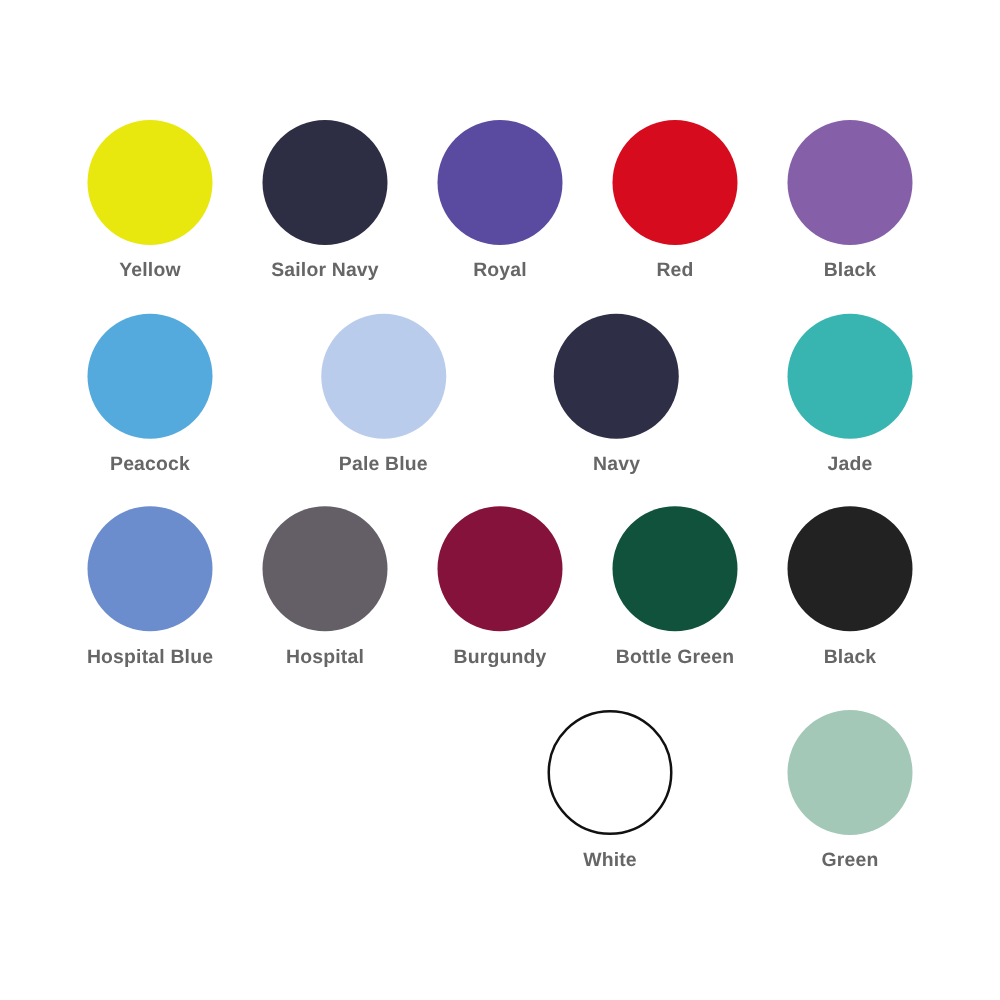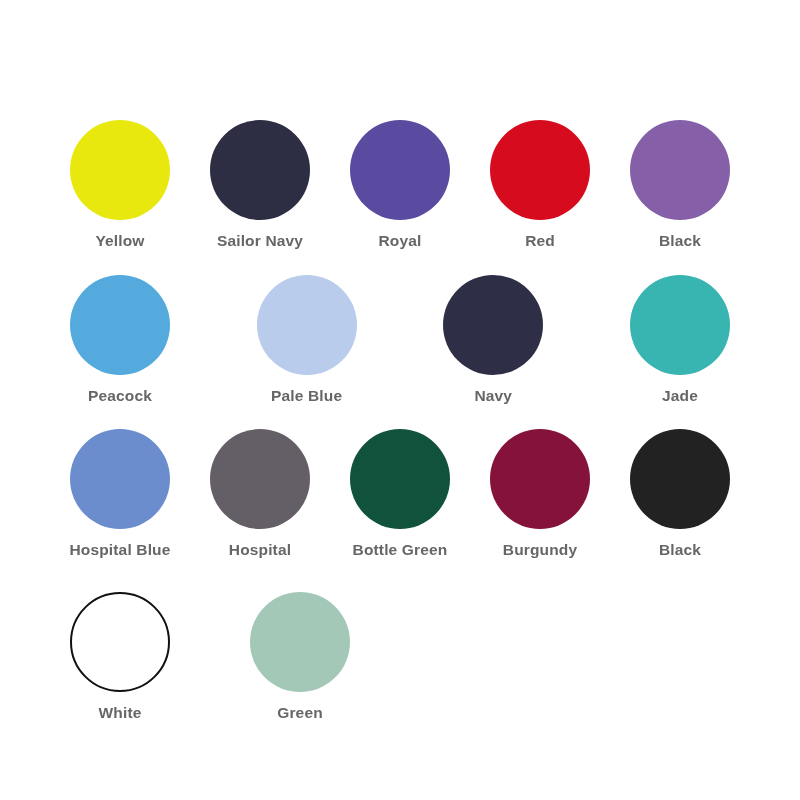--- a/index.html
+++ b/index.html
@@ -14,21 +14,21 @@
     font-family: "Liberation Sans", sans-serif;
     -webkit-font-smoothing: antialiased;
     overflow: hidden;
   }
 
   #swatch-board {
     position: relative;
     width: 800px;
     height: 800px;
     box-sizing: border-box;
-    padding-top: 120px;
+    padding-top: 96px;
     display: flex;
     flex-direction: column;
     align-items: center;
   }
 
   .swatch-row {
     display: flex;
     justify-content: center;
     align-items: flex-start;
     width: 700px;
@@ -36,22 +36,22 @@
   }
 
   
   .swatch-row.row-5 {
     justify-content: space-between;
     margin-bottom: 26px;
   }
 
   
   .swatch-row.row-2 {
-    justify-content: flex-start;
-    gap: 40px;
+    justify-content: flex-end;
+    gap: 52px;
     margin-top: 8px;
   }
 
   .swatch-cell {
     width: 140px;
     display: flex;
     flex-direction: column;
     align-items: center;
   }
 
@@ -127,26 +127,26 @@
     <div class="swatch-row row-5">
       <div class="swatch-cell">
         <span class="swatch-dot" style="background: rgb(107, 141, 206);"></span>
         <div class="swatch-label">Hospital Blue</div>
       </div>
       <div class="swatch-cell">
         <span class="swatch-dot" style="background: rgb(100, 95, 102);"></span>
         <div class="swatch-label">Hospital</div>
       </div>
       <div class="swatch-cell">
+        <span class="swatch-dot" style="background: rgb(133, 18, 58);"></span>
+        <div class="swatch-label">Burgundy</div>
+      </div>
+      <div class="swatch-cell">
         <span class="swatch-dot" style="background: rgb(16, 82, 60);"></span>
         <div class="swatch-label">Bottle Green</div>
-      </div>
-      <div class="swatch-cell">
-        <span class="swatch-dot" style="background: rgb(133, 18, 58);"></span>
-        <div class="swatch-label">Burgundy</div>
       </div>
       <div class="swatch-cell">
         <span class="swatch-dot" style="background: rgb(34, 34, 34);"></span>
         <div class="swatch-label">Black</div>
       </div>
     </div>
     <div class="swatch-row row-2">
       <div class="swatch-cell">
         <span class="swatch-dot outlined" style="background: rgb(255, 255, 255);"></span>
         <div class="swatch-label">White</div>

